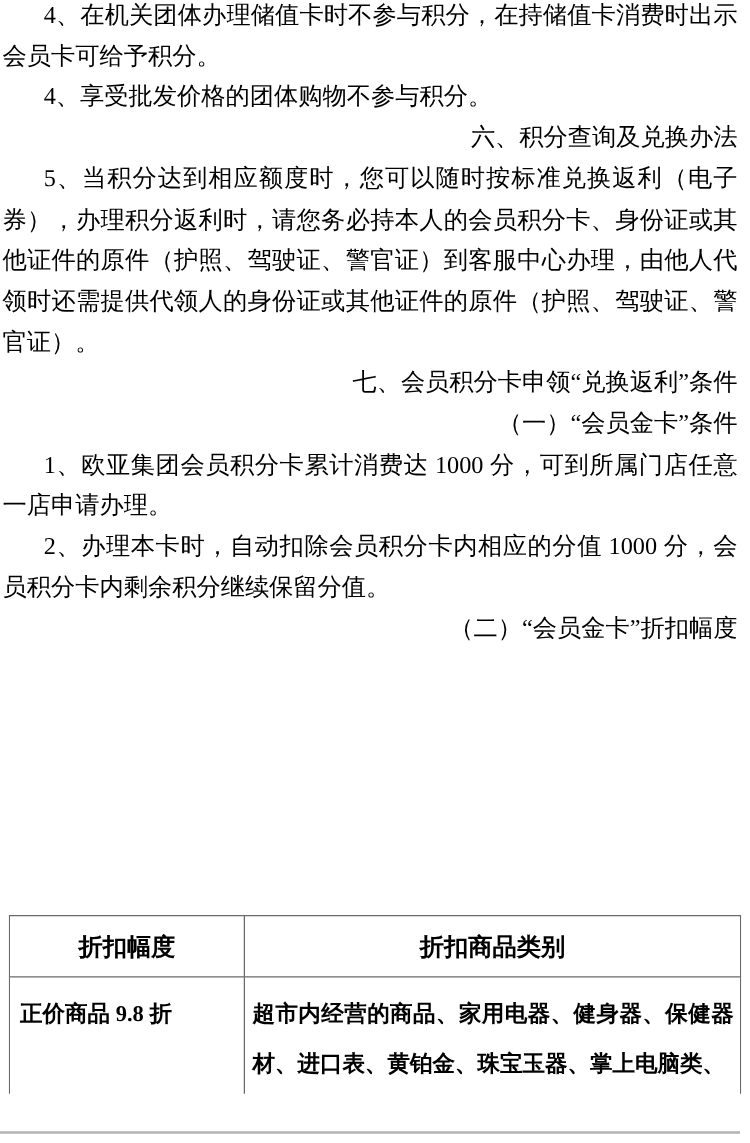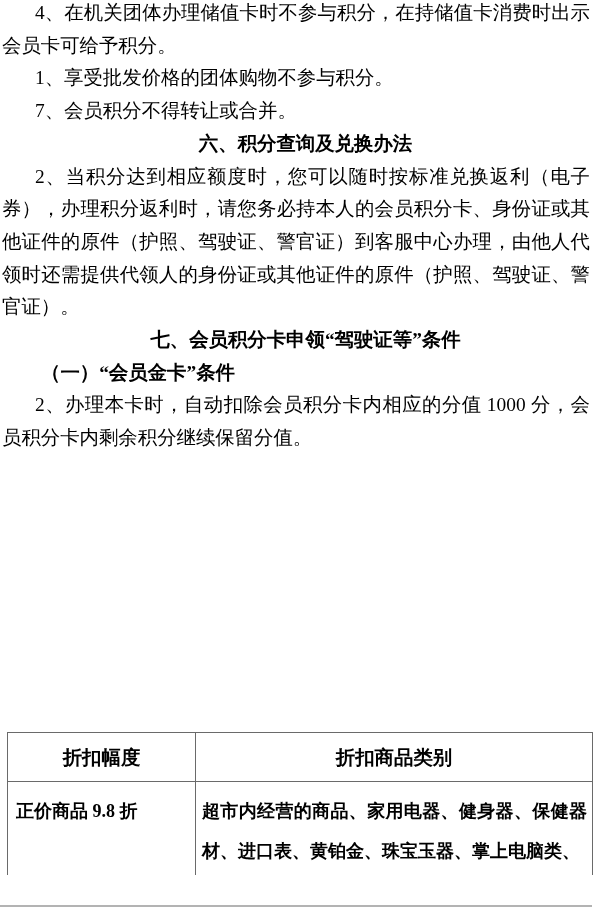--- a/index.html
+++ b/index.html
@@ -27,27 +27,27 @@
     margin: 0;
     padding: 0;
   }
   .para {
     text-indent: 33px;
     text-align: justify;
     text-justify: inter-character;
   }
   .sect {
     text-indent: 19px;
-    font-weight: bold;
-    text-align: center;
+    font-weight: normal;
+    text-align: right;
   }
   .subsect {
     text-indent: 39px;
-    font-weight: bold;
-    text-align: left;
+    font-weight: normal;
+    text-align: right;
   }
   .table-clip {
     position: absolute;
     top: 732px;
     left: 7px;
     width: 586px;
     height: 143px;
     overflow: hidden;
   }
   table.discount {
@@ -89,27 +89,28 @@
     width: 592px;
     height: 2px;
     background: #b3b3b3;
   }
 </style>
 </head>
 <body>
 
 <div class="doc">
   <p class="para">4、在机关团体办理储值卡时不参与积分，在持储值卡消费时出示会员卡可给予积分。</p>
-  <p class="para">1、享受批发价格的团体购物不参与积分。</p>
-  <p class="para">7、会员积分不得转让或合并。</p>
+  <p class="para">4、享受批发价格的团体购物不参与积分。</p>
   <p class="sect">六、积分查询及兑换办法</p>
-  <p class="para">2、当积分达到相应额度时，您可以随时按标准兑换返利（电子券），办理积分返利时，请您务必持本人的会员积分卡、身份证或其他证件的原件（护照、驾驶证、警官证）到客服中心办理，由他人代领时还需提供代领人的身份证或其他证件的原件（护照、驾驶证、警官证）。</p>
-  <p class="sect">七、会员积分卡申领“驾驶证等”条件</p>
+  <p class="para">5、当积分达到相应额度时，您可以随时按标准兑换返利（电子券），办理积分返利时，请您务必持本人的会员积分卡、身份证或其他证件的原件（护照、驾驶证、警官证）到客服中心办理，由他人代领时还需提供代领人的身份证或其他证件的原件（护照、驾驶证、警官证）。</p>
+  <p class="sect">七、会员积分卡申领“兑换返利”条件</p>
   <p class="subsect">（一）“会员金卡”条件</p>
+  <p class="para">1、欧亚集团会员积分卡累计消费达 1000 分，可到所属门店任意一店申请办理。</p>
   <p class="para">2、办理本卡时，自动扣除会员积分卡内相应的分值 1000 分，会员积分卡内剩余积分继续保留分值。</p>
+  <p class="subsect">（二）“会员金卡”折扣幅度</p>
 </div>
 
 <div class="table-clip">
   <table class="discount">
     <colgroup>
       <col style="width:188px">
       <col style="width:397px">
     </colgroup>
     <thead>
       <tr>

